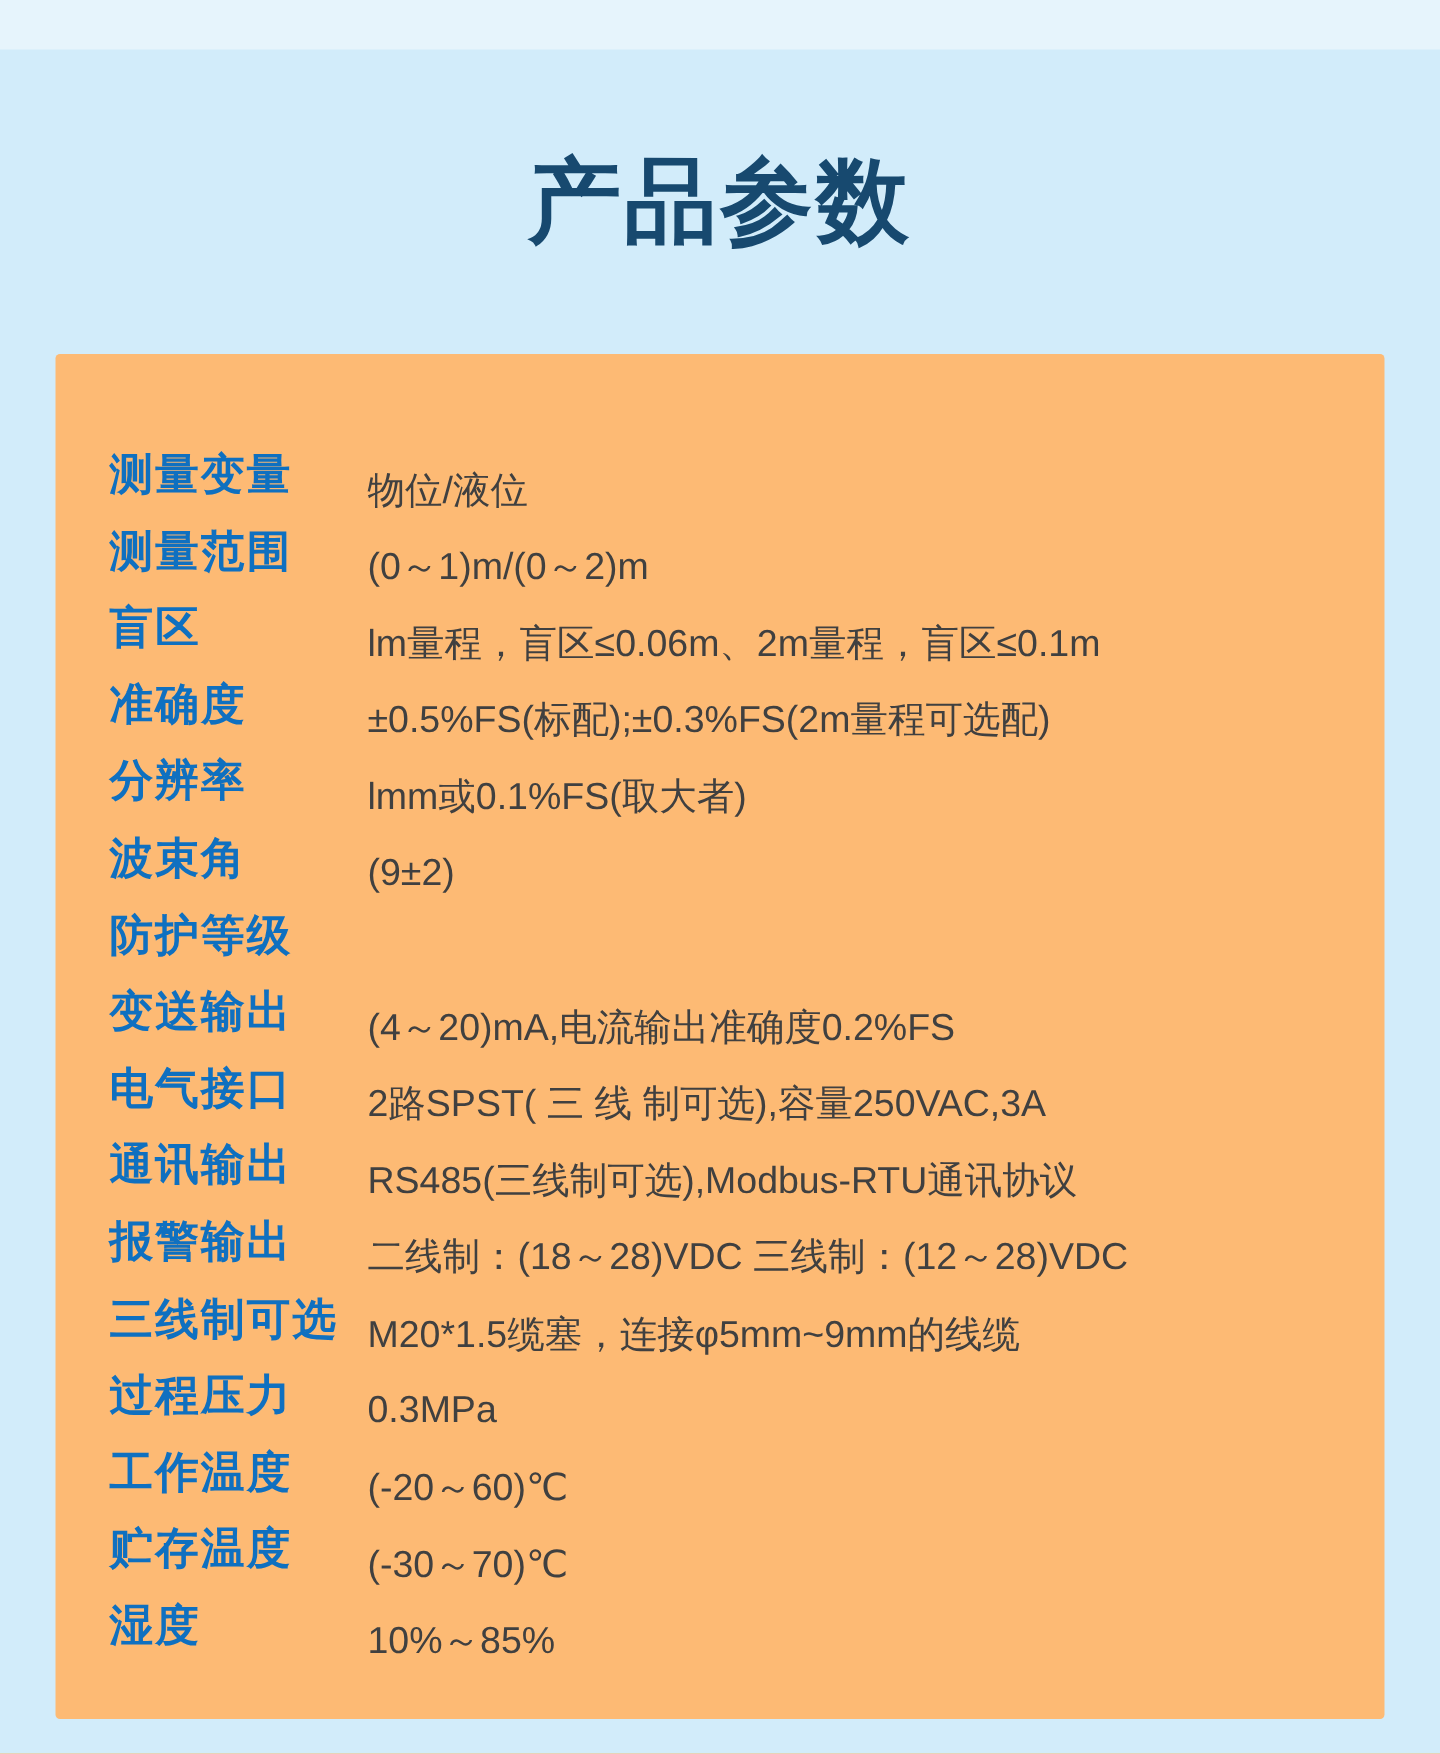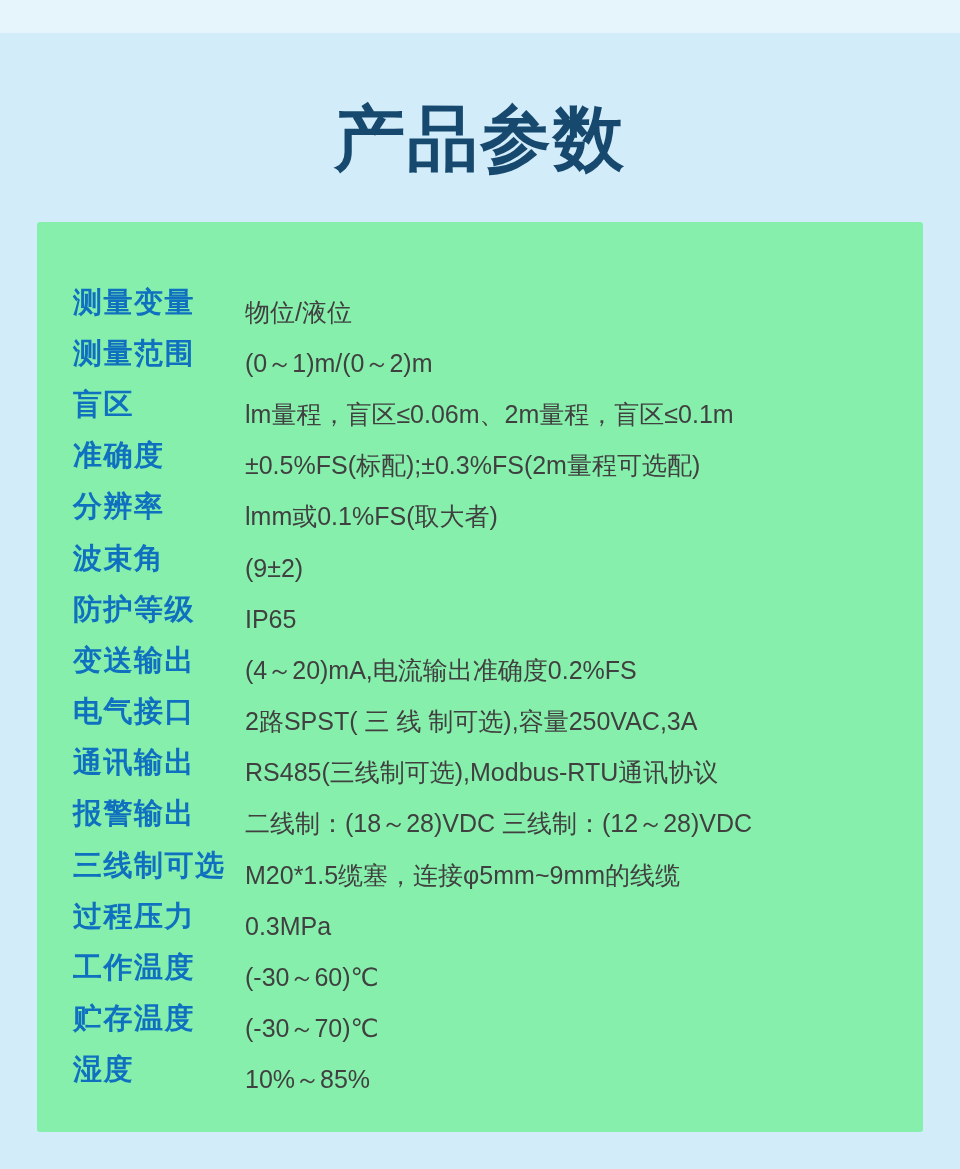--- a/index.html
+++ b/index.html
@@ -17,30 +17,30 @@
     position: absolute;
     left: 0; top: 0;
     width: 960px; height: 33px;
     background: #e6f4fc;
   }
   .page-title {
     position: absolute;
     left: 0; top: 92px;
     width: 960px;
     text-align: center;
-    font-size: 71px;
+    font-size: 62px;
     font-weight: 700;
     letter-spacing: 2px;
     color: #17496f;
   }
   .card {
     position: absolute;
-    left: 37px; top: 222px;
+    left: 37px; top: 236px;
     width: 886px; height: 910px;
-    background: #86efac;
+    background: #fdba74;
     border-radius: 3px;
     padding: 55px 30px 0 36px;
   }
   .spec-row {
     display: flex;
     align-items: center;
     height: 51.2px;
   }
   .spec-label {
     flex: 0 0 172px;
@@ -86,21 +86,20 @@
   <div class="spec-row">
     <span class="spec-label">分辨率</span>
     <span class="spec-value">lmm或0.1%FS(取大者)</span>
   </div>
   <div class="spec-row">
     <span class="spec-label">波束角</span>
     <span class="spec-value">(9±2)</span>
   </div>
   <div class="spec-row">
     <span class="spec-label">防护等级</span>
-    <span class="spec-value">IP65</span>
   </div>
   <div class="spec-row">
     <span class="spec-label">变送输出</span>
     <span class="spec-value">(4～20)mA,电流输出准确度0.2%FS</span>
   </div>
   <div class="spec-row">
     <span class="spec-label">电气接口</span>
     <span class="spec-value">2路SPST( 三 线 制可选),容量250VAC,3A</span>
   </div>
   <div class="spec-row">
@@ -114,21 +113,21 @@
   <div class="spec-row">
     <span class="spec-label">三线制可选</span>
     <span class="spec-value">M20*1.5缆塞，连接φ5mm~9mm的线缆</span>
   </div>
   <div class="spec-row">
     <span class="spec-label">过程压力</span>
     <span class="spec-value">0.3MPa</span>
   </div>
   <div class="spec-row">
     <span class="spec-label">工作温度</span>
-    <span class="spec-value">(-30～60)℃</span>
+    <span class="spec-value">(-20～60)℃</span>
   </div>
   <div class="spec-row">
     <span class="spec-label">贮存温度</span>
     <span class="spec-value">(-30～70)℃</span>
   </div>
   <div class="spec-row">
     <span class="spec-label">湿度</span>
     <span class="spec-value">10%～85%</span>
   </div>
 </div>

